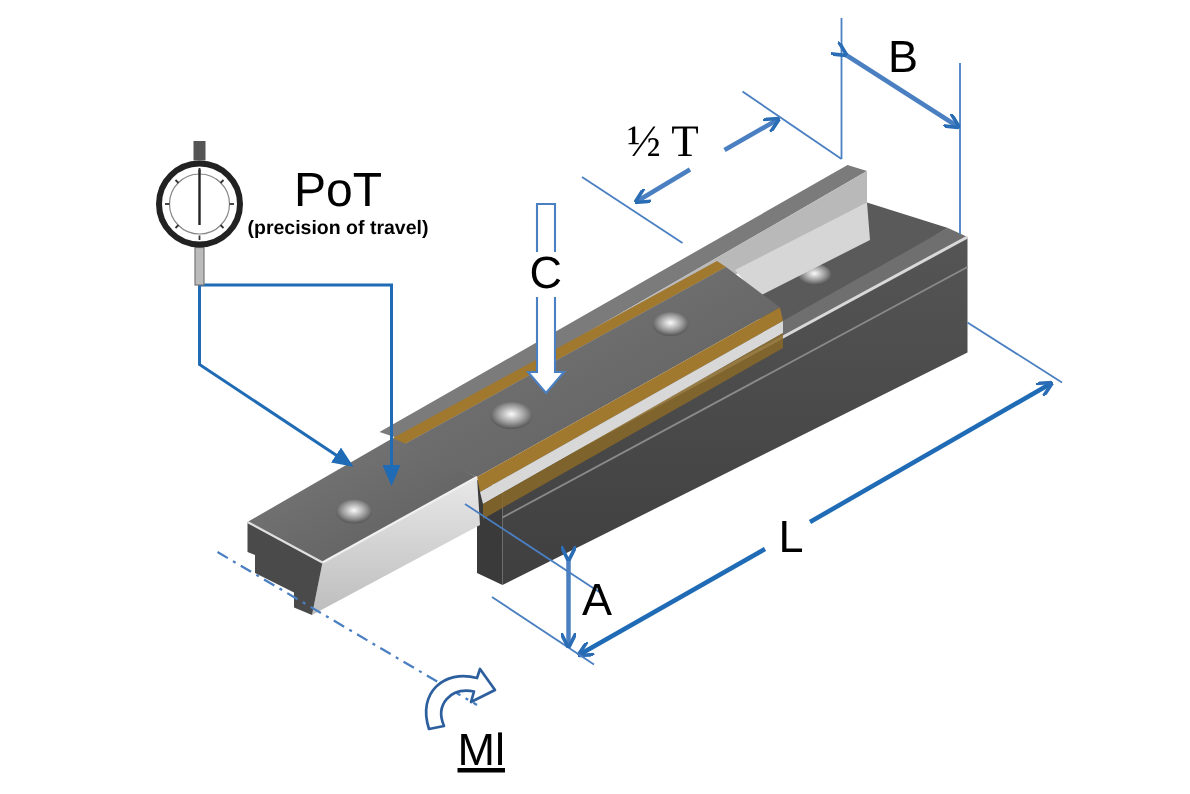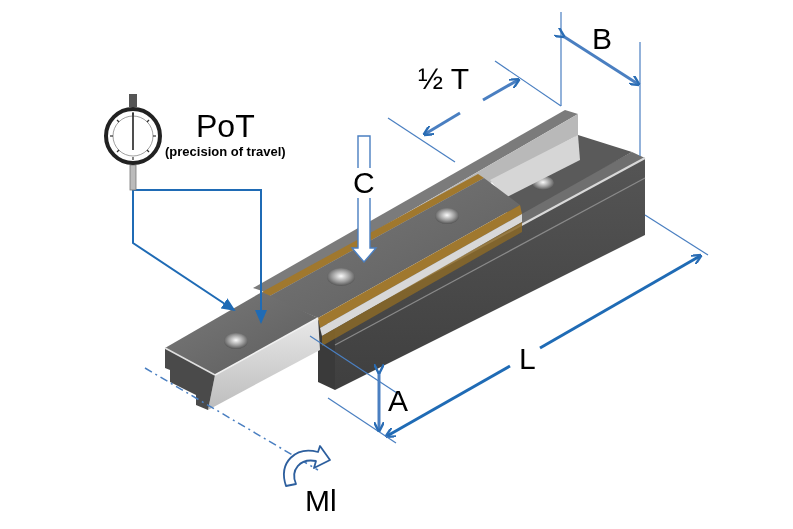--- a/index.html
+++ b/index.html
@@ -132,18 +132,18 @@
     </g>
   </g>
 
   <g>
     <path d="M286,486 C278,462 296,446 318,452 L320,446 L330,460 L314,468 L316,461 C300,458 290,470 296,484 Z" fill="#ffffff" stroke="#2d5f9e" stroke-width="1.8" stroke-linejoin="round"></path>
   </g>
 </svg>
 
 <div class="lbl lbl-pot" style="left:196px; top:110px;">PoT</div>
 <div class="lbl lbl-small" style="left:165px; top:145px;">(precision of travel)</div>
-<div class="lbl lbl-big" style="left:418px; top:64px;">½ T</div>
+<div class="lbl lbl-big" style="left:418px; top:80px;font-family:Liberation Serif, serif;">½ T</div>
 <div class="lbl lbl-big" style="left:592px; top:24px;">B</div>
 <div class="lbl lbl-big" style="left:352px; top:168px; background:#fff; padding:0 1px;">C</div>
 <div class="lbl lbl-big" style="left:519px; top:344px;">L</div>
 <div class="lbl lbl-big" style="left:388px; top:386px;">A</div>
-<div class="lbl lbl-big" style="left:305px; top:486px;">Ml</div>
+<div class="lbl lbl-big" style="left:305px; top:486px;text-decoration:underline;">Ml</div>
 
 </body></html>

